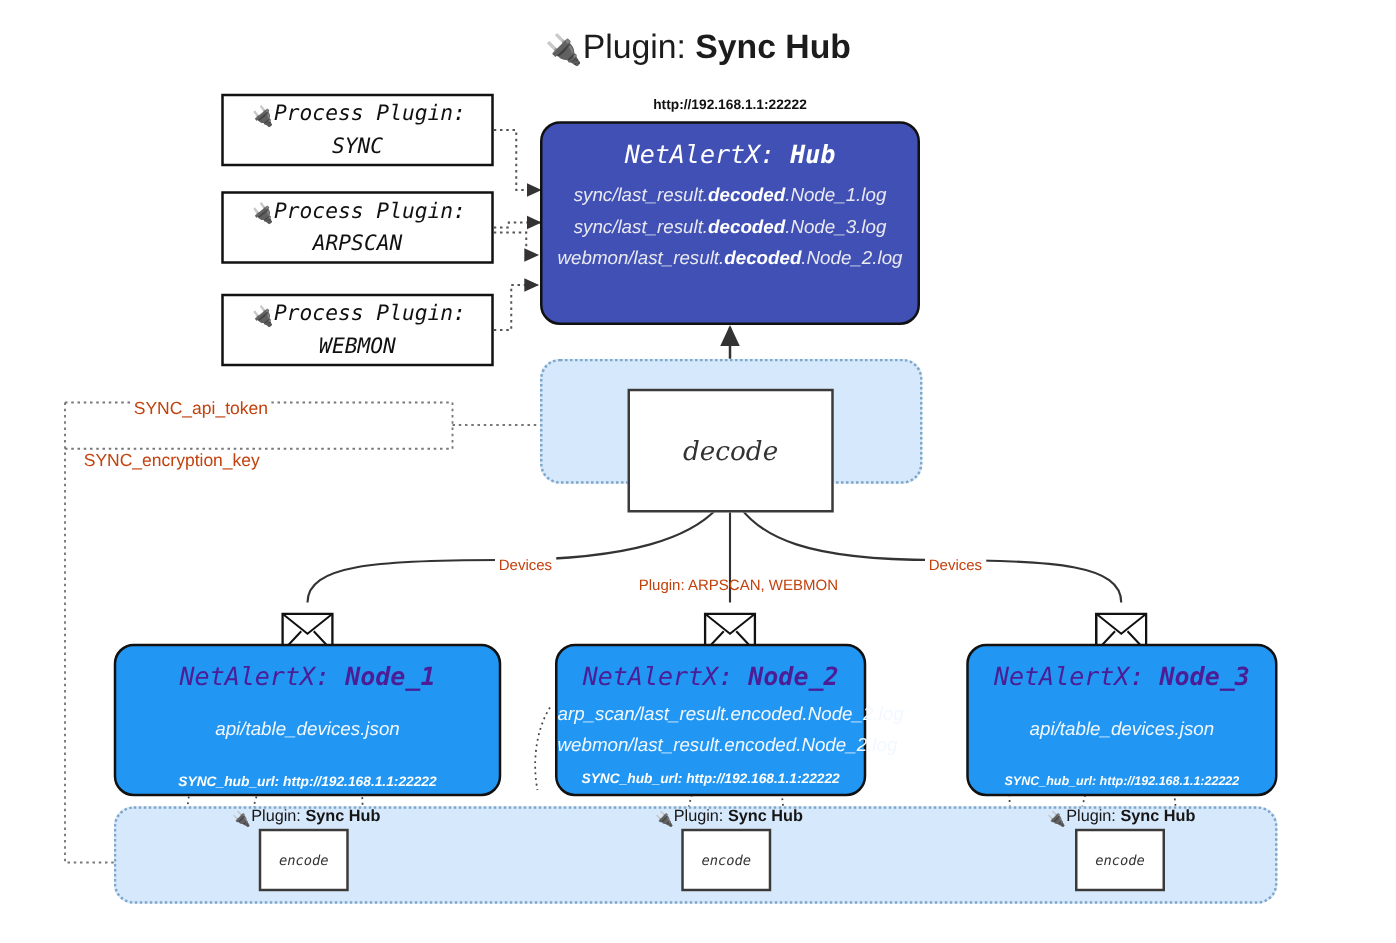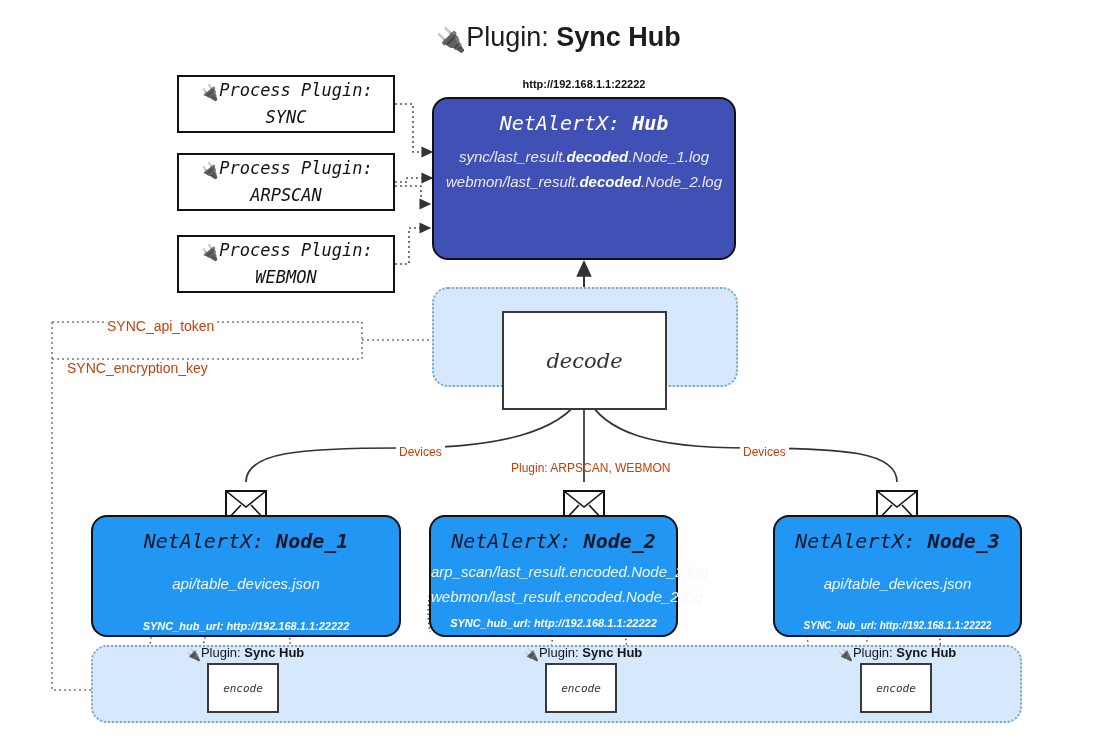--- a/index.html
+++ b/index.html
@@ -43,21 +43,21 @@
   
   .whitebox{background:#ffffff;border:2px solid #3a3a3a;
       display:flex;align-items:center;justify-content:center;
       font-family:"DejaVu Serif","Liberation Serif",serif;color:#333;}
   .decode{font-size:21px;}
   .encode{font-size:11px;font-family:"DejaVu Sans Mono","Liberation Mono",monospace;}
 
   
   .nodecard{background:#2196f3;border:2px solid #111;border-radius:16px;}
   .nodecard .n-title{font-family:"DejaVu Sans Mono","Liberation Mono",monospace;
-      color:#0f172a;font-size:20px;text-align:center;white-space:nowrap;}
+      color:#4c1d95;font-size:20px;text-align:center;white-space:nowrap;}
   .nodecard .n-title b{font-weight:bold;}
   .nodecard .n-line{color:#f2f8ff;font-size:15px;line-height:25px;text-align:center;
       white-space:nowrap;}
   .nodecard .n-foot{color:#ffffff;font-size:11px;font-weight:bold;text-align:center;
       white-space:nowrap;}
 
   
   .plugcap{position:absolute;font-size:13px;color:#151515;white-space:nowrap;}
   .plugcap .plug{font-size:12px;vertical-align:-2px;}
   .plugcap b{font-weight:bold;}
@@ -147,20 +147,23 @@
   <div class="node hub" style="left:432px;top:97px;width:304px;height:163px;">
     <div class="hub-title">
       <span>NetAlertX:</span>
       <b>Hub</b>
     </div>
     <div style="margin-top:9px;">
       <div class="hub-line">
         <span>sync/last_result.</span><b>decoded</b><span>.Node_1.log</span>
       </div>
       <div class="hub-line">
+        <span>sync/last_result.</span><b>decoded</b><span>.Node_3.log</span>
+      </div>
+      <div class="hub-line">
         <span>webmon/last_result.</span><b>decoded</b><span>.Node_2.log</span>
       </div>
     </div>
   </div>
 
   <div class="node region" style="left:432px;top:287px;width:306px;height:100px;"></div>
   <div class="node whitebox decode" style="left:502px;top:311px;width:165px;height:99px;">
     <span>decode</span>
   </div>
 
@@ -189,21 +192,21 @@
 
   <div class="node nodecard" style="left:91px;top:515px;width:310px;height:122px;">
     <div class="n-title" style="margin-top:12px;">
       <span>NetAlertX:</span>
       <b>Node_1</b>
     </div>
     <div class="n-line" style="margin-top:18px;">api/table_devices.json</div>
     <div class="n-foot" style="margin-top:24px;">SYNC_hub_url: http://192.168.1.1:22222</div>
   </div>
 
-  <div class="node nodecard" style="left:429px;top:515px;width:249px;height:122px;">
+  <div class="node nodecard" style="left:444px;top:515px;width:249px;height:122px;">
     <div class="n-title" style="margin-top:12px;">
       <span>NetAlertX:</span>
       <b>Node_2</b>
     </div>
     <div class="n-line" style="margin-top:6px;">arp_scan/last_result.encoded.Node_2.log</div>
     <div class="n-line">webmon/last_result.encoded.Node_2.log</div>
     <div class="n-foot" style="margin-top:8px;">SYNC_hub_url: http://192.168.1.1:22222</div>
   </div>
 
   <div class="node nodecard" style="left:773px;top:515px;width:249px;height:122px;">

